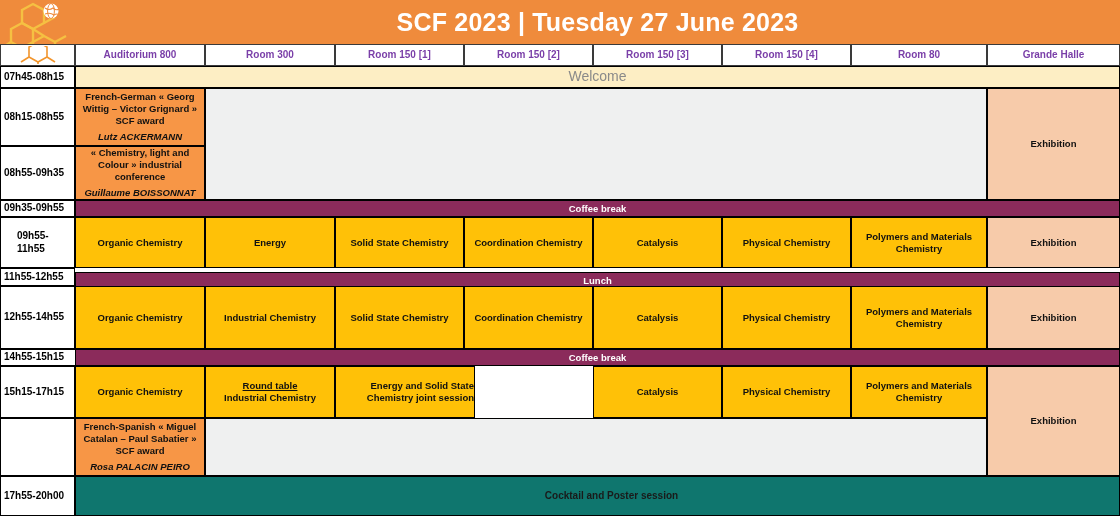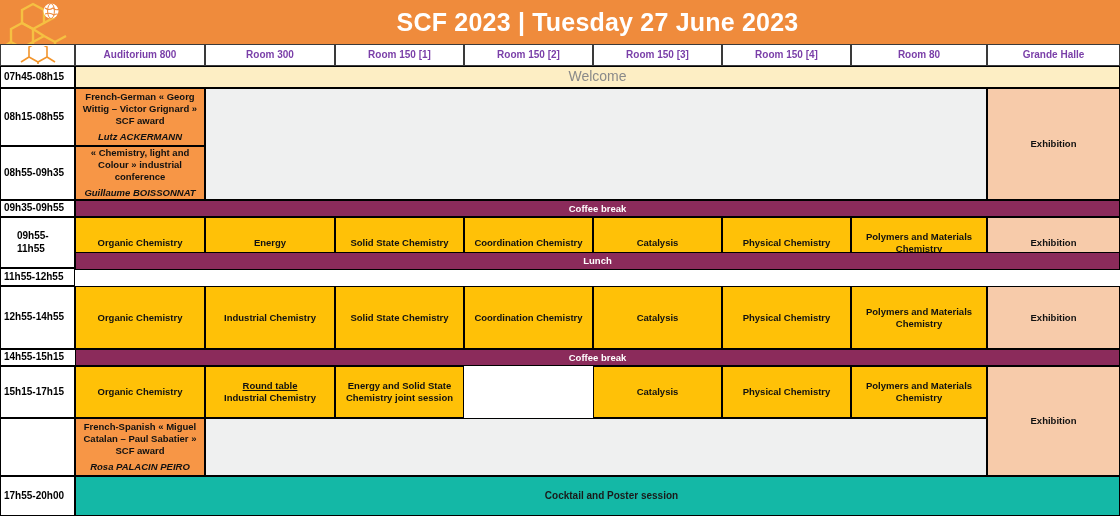--- a/index.html
+++ b/index.html
@@ -94,21 +94,21 @@
     font-size: 14px;
     font-weight: normal;
   }
   .row-break {
     background: #8b2b5b;
     color: #ffffff;
     font-weight: bold;
     font-size: 9.5px;
   }
   .row-cocktail {
-    background: #14b8a6;
+    background: #0f766e;
     color: #1a1a1a;
     font-weight: bold;
     font-size: 10px;
     padding-left: 28px;
   }
 
   
   .sess {
     background: #ffc107;
     color: #111111;
@@ -268,21 +268,21 @@
   <div class="cell sess" style="left:851px;top:217px;width:136px;height:51px;">
       <span>Polymers and Materials Chemistry</span>
     </div>
   <div class="cell exhibit" style="left:987px;top:217px;width:133px;height:51px;">
       <span>Exhibition</span>
     </div>
 
   <div class="cell timecell" style="left:0;top:268px;width:75px;height:18px;">
       <span>11h55-12h55</span>
     </div>
-  <div class="cell row-break" style="left:75px;top:252px;width:1045px;height:18px;align-items:center;">
+  <div class="cell row-break" style="left:75px;top:272px;width:1045px;height:18px;align-items:center;">
       <span>Lunch</span>
     </div>
 
   <div class="cell timecell" style="left:0;top:286px;width:75px;height:63px;">
       <span>12h55-14h55</span>
     </div>
   <div class="cell sess" style="left:75px;top:286px;width:130px;height:63px;">
       <span>Organic Chemistry</span>
     </div>
   <div class="cell sess" style="left:205px;top:286px;width:130px;height:63px;">
@@ -317,21 +317,21 @@
   <div class="cell timecell" style="left:0;top:366px;width:75px;height:52px;">
       <span>15h15-17h15</span>
     </div>
   <div class="cell sess" style="left:75px;top:366px;width:130px;height:52px;">
       <span>Organic Chemistry</span>
     </div>
   <div class="cell sess" style="left:205px;top:366px;width:130px;height:52px;flex-direction:column;">
     <span class="underline">Round table</span>
     <span class="sub">Industrial Chemistry</span>
   </div>
-  <div class="cell sess" style="left:335px;top:366px;width:129px;height:52px;">
+  <div class="cell sess" style="left:335px;top:366px;width:140px;height:52px;text-align:right;">
       <span>Energy and Solid State Chemistry joint session</span>
     </div>
   <div class="cell sess" style="left:593px;top:366px;width:129px;height:52px;">
       <span>Catalysis</span>
     </div>
   <div class="cell sess" style="left:722px;top:366px;width:129px;height:52px;">
       <span>Physical Chemistry</span>
     </div>
   <div class="cell sess" style="left:851px;top:366px;width:136px;height:52px;">
       <span>Polymers and Materials Chemistry</span>

